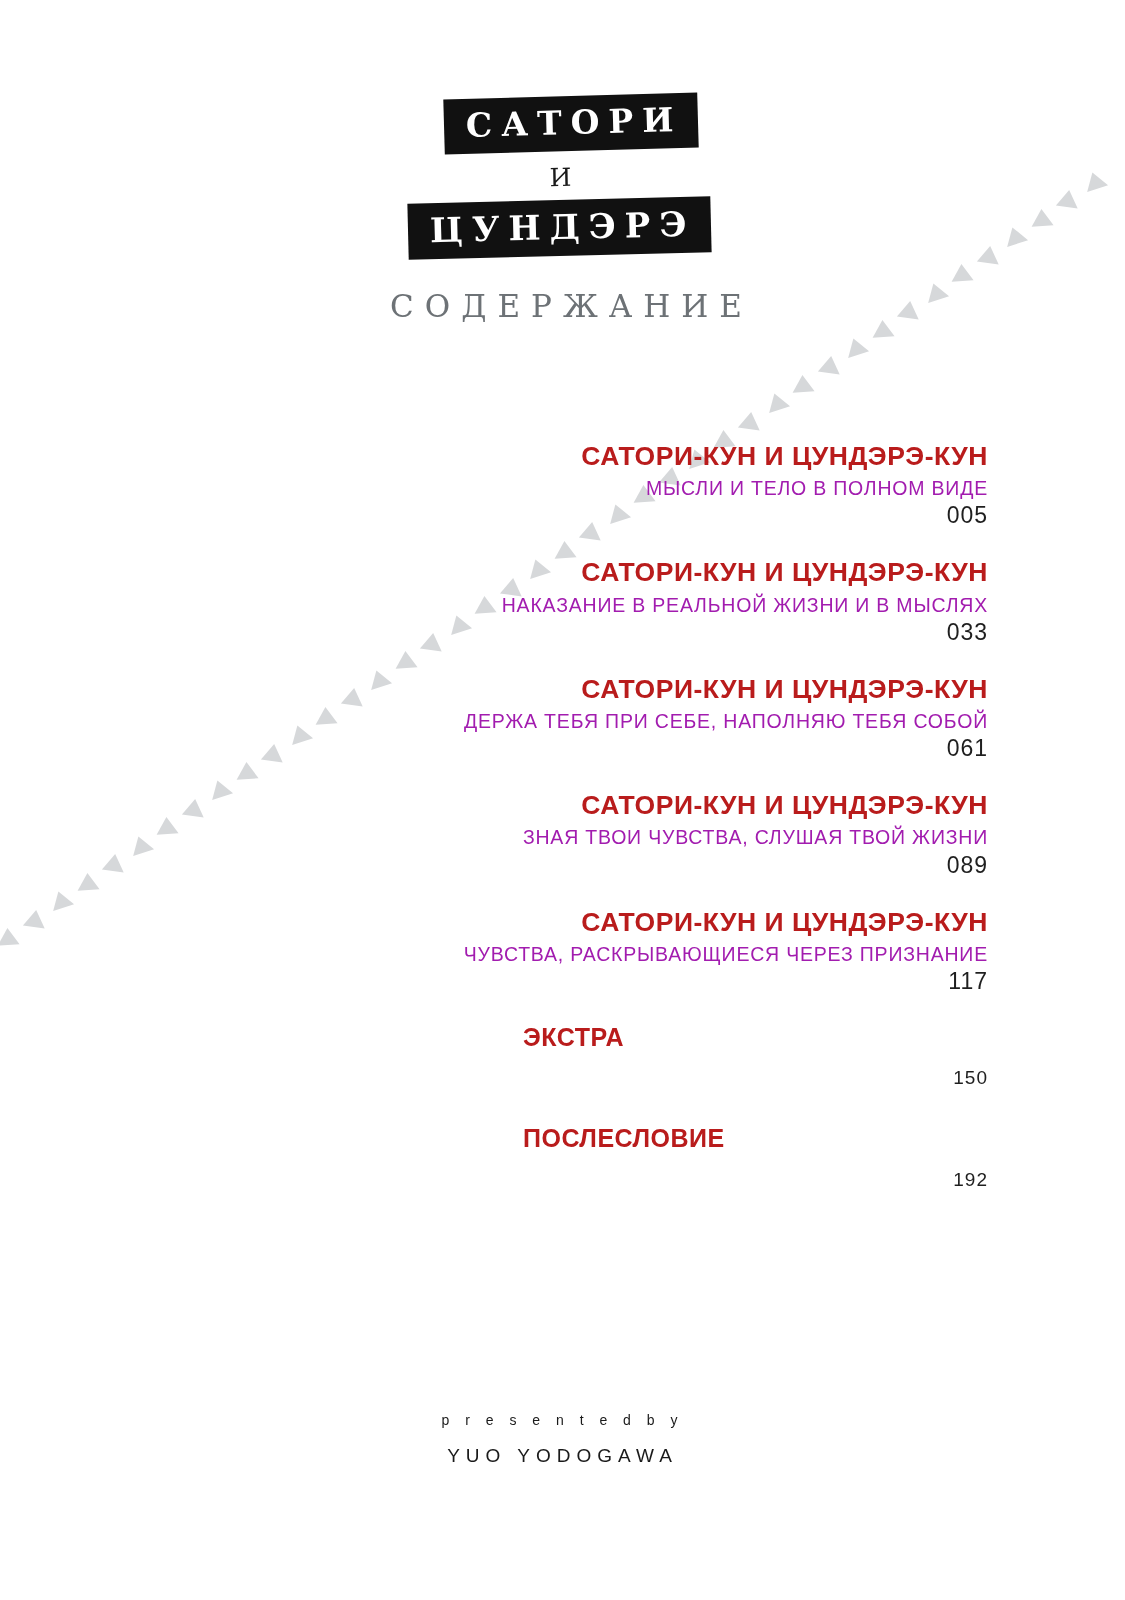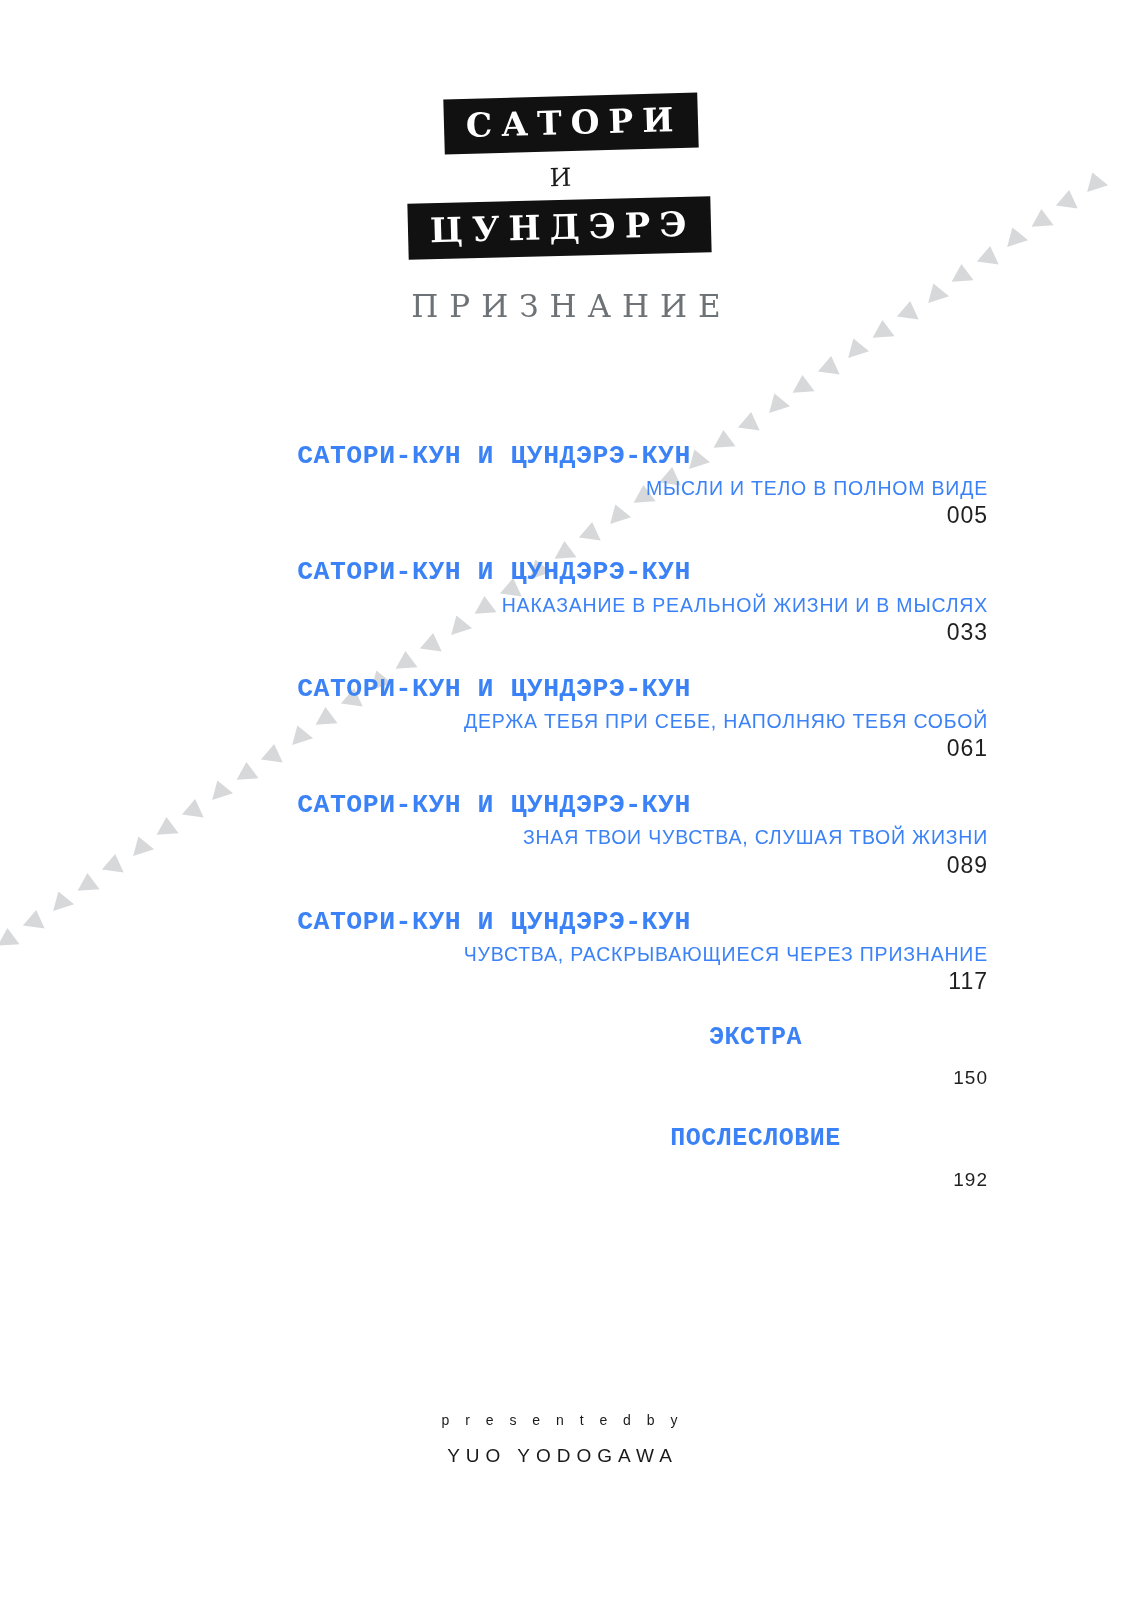--- a/index.html
+++ b/index.html
@@ -93,33 +93,32 @@
     width: 1125px;
   }
   .toc-entry {
     width: 100%;
     box-sizing: border-box;
     padding-right: 137px;
     text-align: right;
     margin-bottom: 27px;
   }
   .toc-title {
-    font-family: Liberation Mono, monospace;
+    font-family: Liberation Sans, sans-serif;
     font-weight: 700;
     font-size: 26.5px;
     letter-spacing: 0.5px;
-    color: #3b82f6;
+    color: #b91c1c;
     line-height: 1.25;
-    text-align: center;
   }
   .toc-sub {
     font-family: "Liberation Sans", sans-serif;
     font-size: 19.5px;
     letter-spacing: 0.8px;
-    color: #3b82f6;
+    color: #a21caf;
     line-height: 1.35;
     margin-top: 2px;
   }
   .toc-page {
     font-family: "Liberation Sans", sans-serif;
     font-size: 23px;
     letter-spacing: 1px;
     color: #1f1f1f;
     margin-top: 1px;
   }
@@ -209,21 +208,21 @@
     <div class="tri" style="left: 23.5122px; top: 909.561px; border-bottom-color: rgb(214, 216, 218); transform: rotate(8deg);"></div>
     <div class="tri" style="left: -3px; top: 928px; border-bottom-color: rgb(214, 216, 218); transform: rotate(-4deg);"></div>
   </div>
 
 <div class="title-wrap">
   <div class="title-line title-1">САТОРИ</div>
   <span class="title-mid">И</span>
   <div class="title-line title-2">ЦУНДЭРЭ</div>
 </div>
 
-<div class="contents-head">ПРИЗНАНИЕ</div>
+<div class="contents-head">СОДЕРЖАНИЕ</div>
 
 <div class="toc">
 
   <div class="toc-entry">
     <div class="toc-title">САТОРИ-КУН И ЦУНДЭРЭ-КУН</div>
     <div class="toc-sub">МЫСЛИ И ТЕЛО В ПОЛНОМ ВИДЕ</div>
     <div class="toc-page">005</div>
   </div>
 
   <div class="toc-entry">

